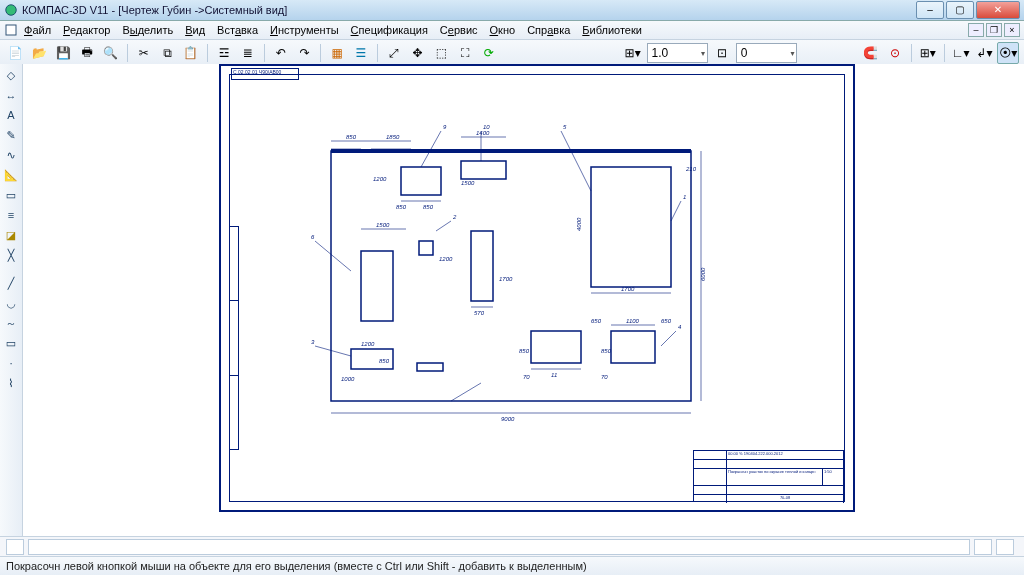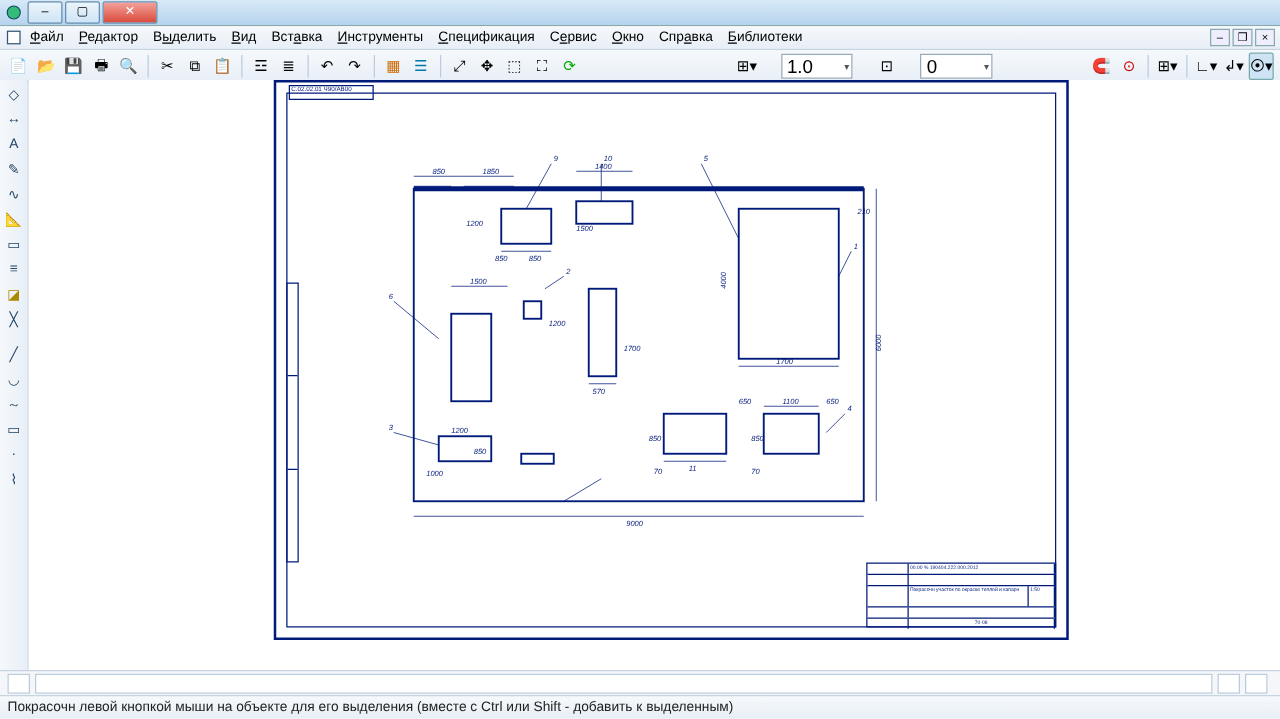--- a/index.html
+++ b/index.html
@@ -11,21 +11,21 @@
 .min,.max{background:linear-gradient(#eaf4fb,#cfe5f6)}
 .close{background:linear-gradient(#f3a19a,#d94b3b);color:#fff;width:42px}
 .menubar{height:18px;background:linear-gradient(#f6f9fc,#e7eef6);display:flex;align-items:center;padding:0 4px;border-bottom:1px solid #c6d3e0;font-size:11px}
 .menubar span{margin-right:12px;cursor:default}
 .menubar span u{text-decoration:underline}
 .mdi{margin-left:auto;display:flex;gap:2px}
 .mdi .b{width:14px;height:12px;border:1px solid #8aa;background:#eef;font-size:9px;text-align:center;line-height:12px}
 .toolbar{height:26px;background:linear-gradient(#f6f9fc,#e7eef6);display:flex;align-items:center;padding:0 4px;border-bottom:1px solid #c6d3e0}
 .tbtn{width:20px;height:20px;margin:0 1px;border:1px solid transparent;border-radius:2px;display:flex;align-items:center;justify-content:center;font-size:12px}
 .sep{width:1px;height:18px;background:#bcd;margin:0 4px}
-.combo{height:18px;border:1px solid #9ab;background:#fff;font-size:15px;padding:0 14px 0 4px;display:flex;align-items:center;position:relative;margin:0 16px}
+.combo{height:18px;border:1px solid #9ab;background:#fff;font-size:12px;padding:0 14px 0 4px;display:flex;align-items:center;position:relative;margin:0 2px}
 .combo::after{content:"▾";position:absolute;right:2px;font-size:8px;color:#555}
 .spin{width:42px}
 .workspace{position:absolute;top:64px;left:0;right:0;bottom:38px;display:flex}
 .leftpanel{width:22px;background:linear-gradient(90deg,#f6f9fc,#e7eef6);border-right:1px solid #c6d3e0;display:flex;flex-direction:column;align-items:center;padding-top:2px;gap:2px}
 .lbtn{width:18px;height:18px;font-size:11px;display:flex;align-items:center;justify-content:center;color:#246}
 .canvas-area{flex:1;background:#fff;position:relative;overflow:hidden}
 .drawing{position:absolute;left:196px;top:0;width:632px;height:444px;border:2px solid #001a7a;background:#fff}
 .inner-frame{position:absolute;left:8px;top:8px;right:8px;bottom:8px;border:1px solid #001a7a}
 .stamp{position:absolute;left:10px;top:2px;width:64px;height:10px;border:1px solid #001a7a;font-size:5px;color:#001a7a;padding:0 1px;overflow:hidden}
 .titleblock{position:absolute;right:8px;bottom:8px;width:150px;height:50px;border:1px solid #001a7a}
@@ -43,20 +43,21 @@
 .hatch{stroke:#001a7a;stroke-width:0.6}
 .dtxt{font-size:6px;fill:#001a7a;font-style:italic}
 </style>
 </head>
 <body>
 
 <div class="titlebar">
   <svg class="icon" viewBox="0 0 16 16">
       <circle cx="8" cy="8" r="6" fill="#3b7" stroke="#146"></circle>
     </svg>
+  <span class="title">КОМПАС-3D V11 - [Чертеж Губин -&gt;Системный вид]</span>
   <div class="winbtns">
     <div class="winbtn min">–</div>
     <div class="winbtn max">▢</div>
     <div class="winbtn close">✕</div>
   </div>
 </div>
 
 <div class="menubar">
   <svg width="14" height="14" style="margin-right:6px">
       <rect x="2" y="2" width="10" height="10" fill="#fff" stroke="#357"></rect>

